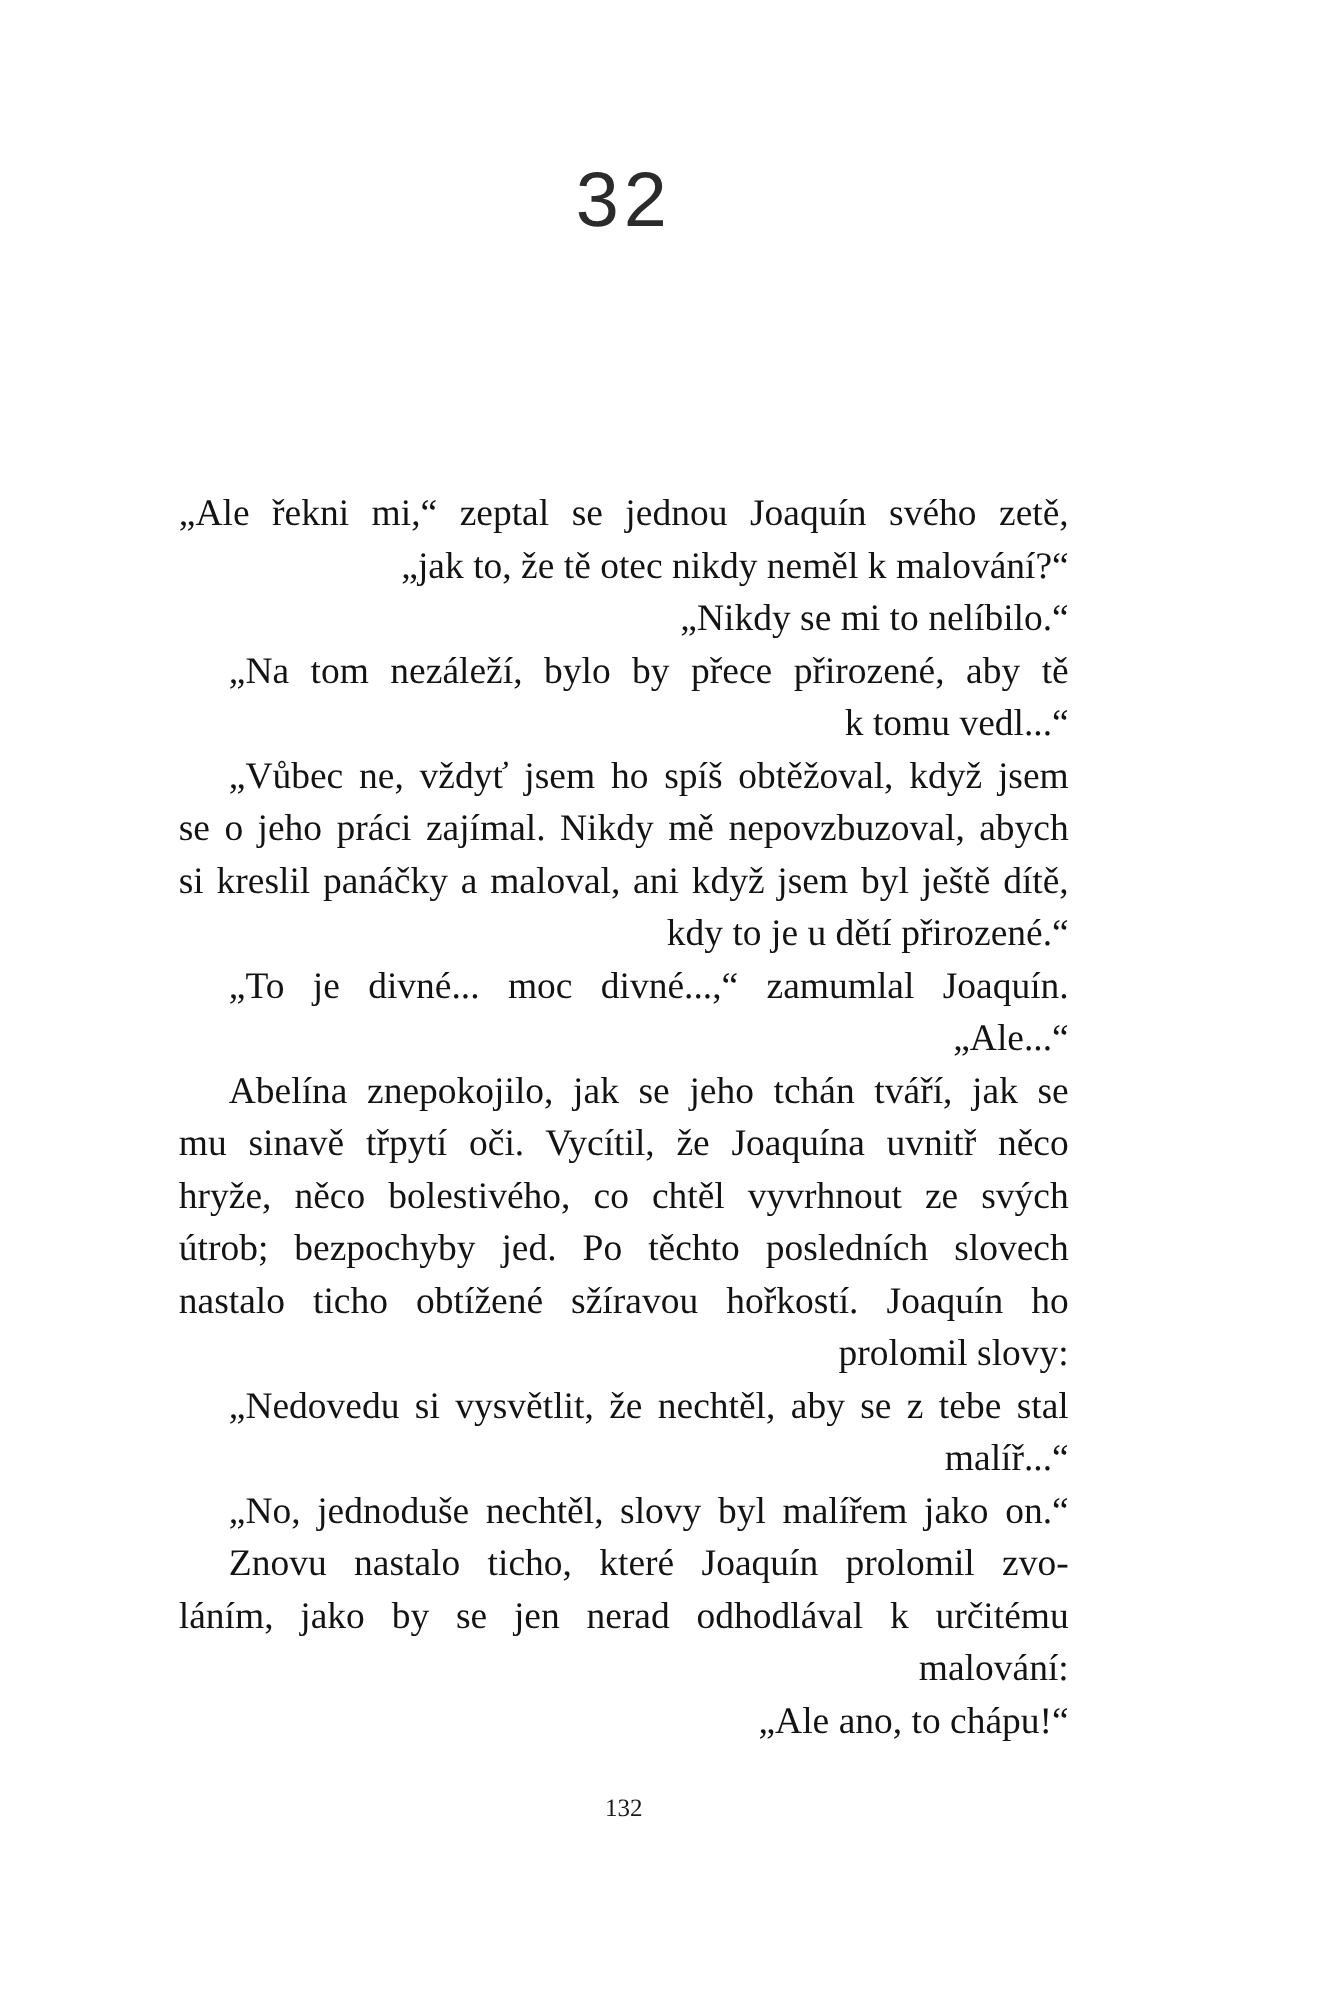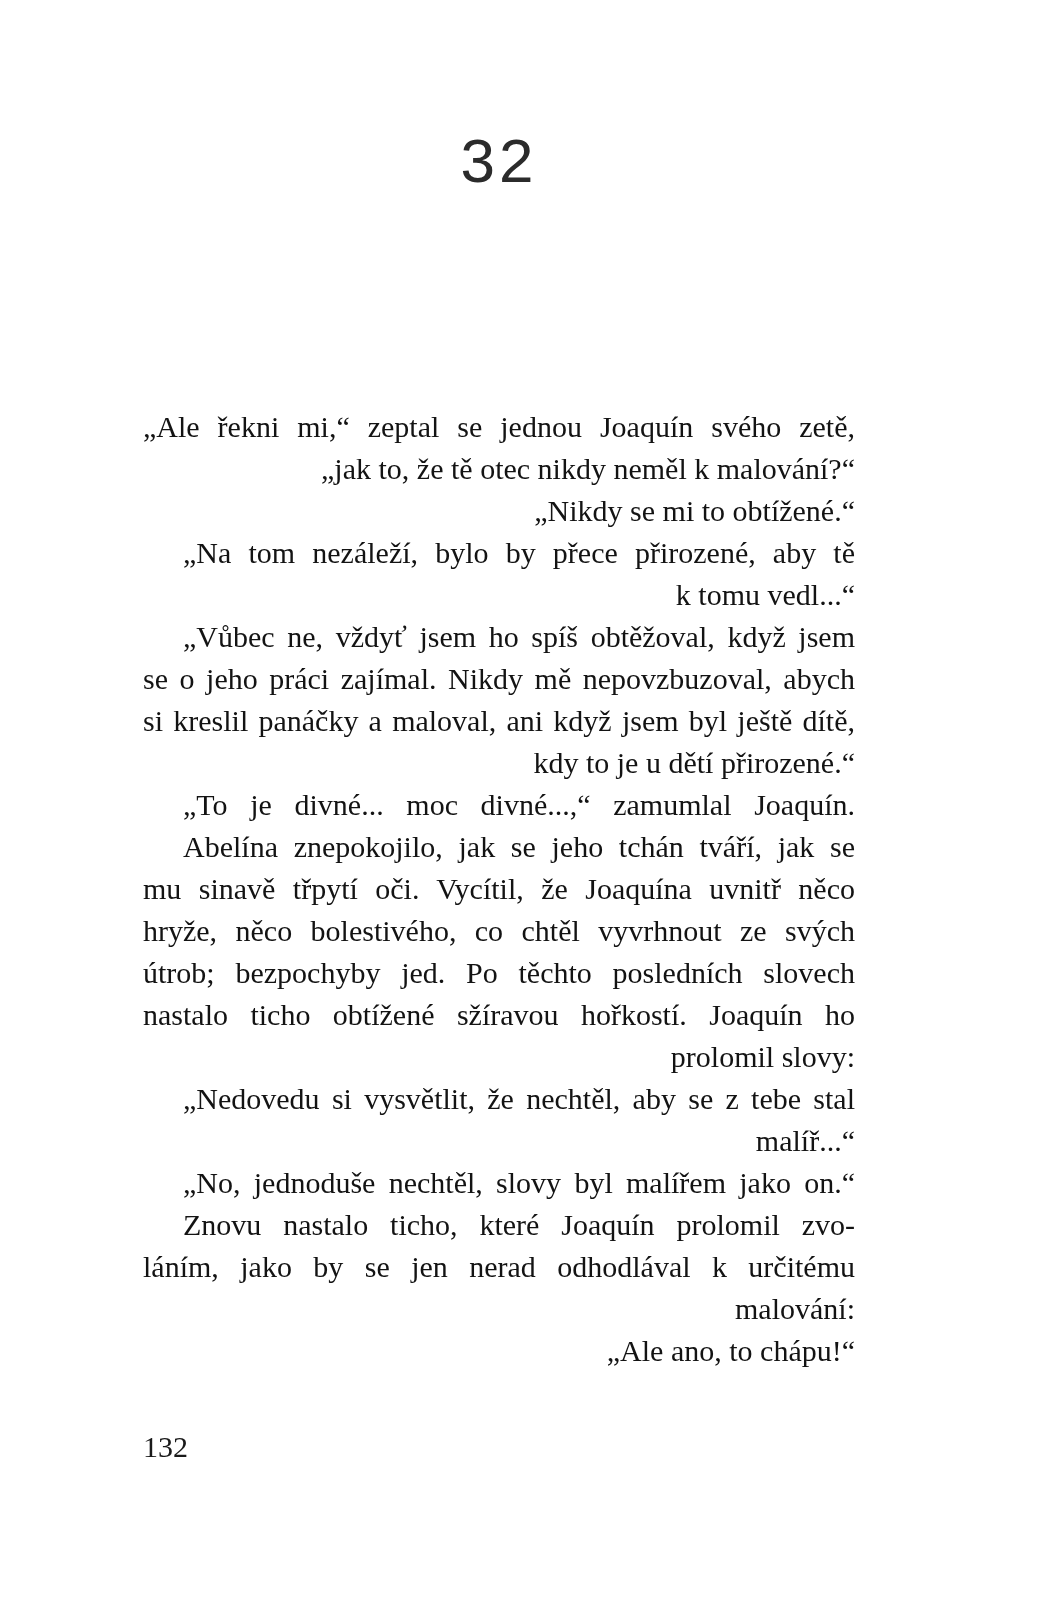--- a/index.html
+++ b/index.html
@@ -20,56 +20,58 @@
     text-align: center;
     font-family: "Liberation Sans", "DejaVu Sans", sans-serif;
     font-weight: 300;
     font-size: 62px;
     line-height: 62px;
     letter-spacing: 4px;
     color: #2b2b2b;
   }
   .text-block {
     position: absolute;
-    top: 406px; left: 143px; width: 712px;
+    top: 390px; left: 143px; width: 712px;
     font-size: 30px;
     line-height: 42px;
     color: #131313;
   }
   .line { text-align: right; }
   .line.justify {
     text-align: justify;
     text-align-last: justify;
   }
   .line.indent { text-indent: 40px; }
   .page-number {
     position: absolute;
     top: 1431px; left: 143px; width: 712px;
-    font-size: 30px;
+    text-align: center;
+    font-size: 20px;
     line-height: 32px;
     color: #1a1a1a;
   }
 </style>
 </head>
 <body>
 
 <div class="page">
   <div class="chapter-number">32</div>
 
   <div class="text-block">
       <div class="line justify">„Ale řekni mi,“ zeptal se jednou Joaquín svého zetě,</div>
       <div class="line">„jak to, že tě otec nikdy neměl k malování?“</div>
-      <div class="line indent">„Nikdy se mi to obtížené.“</div>
+      <div class="line indent">„Nikdy se mi to nelíbilo.“</div>
       <div class="line indent justify">„Na tom nezáleží, bylo by přece přirozené, aby tě</div>
       <div class="line">k tomu vedl...“</div>
       <div class="line indent justify">„Vůbec ne, vždyť jsem ho spíš obtěžoval, když jsem</div>
       <div class="line justify">se o jeho práci zajímal. Nikdy mě nepovzbuzoval, abych</div>
       <div class="line justify">si kreslil panáčky a maloval, ani když jsem byl ještě dítě,</div>
       <div class="line">kdy to je u dětí přirozené.“</div>
       <div class="line indent justify">„To je divné... moc divné...,“ zamumlal Joaquín.</div>
+      <div class="line">„Ale...“</div>
       <div class="line indent justify">Abelína znepokojilo, jak se jeho tchán tváří, jak se</div>
       <div class="line justify">mu sinavě třpytí oči. Vycítil, že Joaquína uvnitř něco</div>
       <div class="line justify">hryže, něco bolestivého, co chtěl vyvrhnout ze svých</div>
       <div class="line justify">útrob; bezpochyby jed. Po těchto posledních slovech</div>
       <div class="line justify">nastalo ticho obtížené sžíravou hořkostí. Joaquín ho</div>
       <div class="line">prolomil slovy:</div>
       <div class="line indent justify">„Nedovedu si vysvětlit, že nechtěl, aby se z tebe stal</div>
       <div class="line">malíř...“</div>
       <div class="line indent justify">„No, jednoduše nechtěl, slovy byl malířem jako on.“</div>
       <div class="line indent justify">Znovu nastalo ticho, které Joaquín prolomil zvo-</div>

